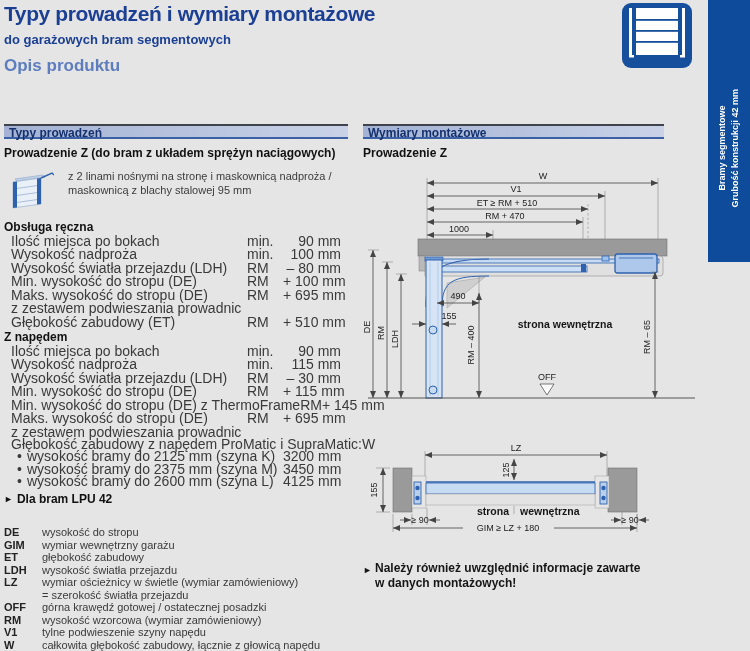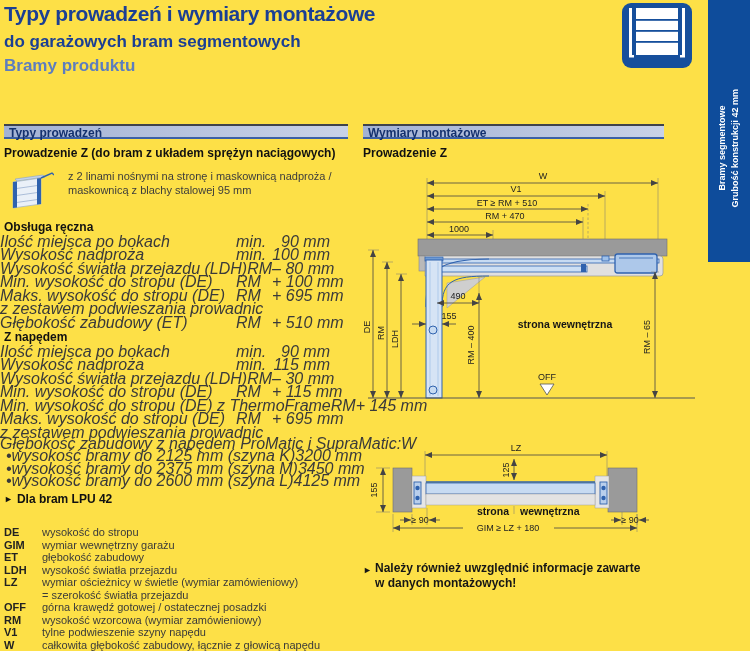--- a/index.html
+++ b/index.html
@@ -1,40 +1,40 @@
 <!DOCTYPE html>
 <html><head>
 <meta charset="utf-8">
 <style>
   html,body{margin:0;padding:0;}
   body{font-family:"Liberation Sans",sans-serif;background:#fff;}
-  .page{position:relative;width:750px;height:651px;background:#fde047;overflow:hidden;}
+  .page{position:relative;width:750px;height:651px;background:#e5e5e5;overflow:hidden;}
 
   
   .title{position:absolute;left:4px;top:2px;font-size:21px;font-weight:bold;color:#1b3f94;letter-spacing:-0.4px;}
-  .subtitle{position:absolute;left:4px;top:32px;font-size:17px;font-weight:bold;color:#1b3f94;}
+  .subtitle{position:absolute;left:4px;top:32px;font-size:13px;font-weight:bold;color:#1b3f94;}
   .section-title{position:absolute;left:4px;top:56px;font-size:17px;font-weight:bold;color:#5d7dbf;}
   .door-icon{position:absolute;left:622px;top:3px;}
 
   
   .side-tab{position:absolute;right:0;top:0;width:42px;height:262px;background:#0e4c9b;display:flex;align-items:center;justify-content:center;box-sizing:border-box;padding-top:34px;}
   .vtext{writing-mode:vertical-rl;transform:rotate(180deg);color:#fff;font-size:9px;font-weight:bold;line-height:1.45;text-align:center;}
   .vtext span{display:block;}
 
   
   .sec-bar{position:absolute;top:124px;height:15px;line-height:15px;border-top:2px solid #3f434c;border-bottom:2px solid #3c60a6;background:linear-gradient(to right,#a3b2d4,#c9d2e7);color:#14316e;font-size:12px;font-weight:bold;padding-left:5px;box-sizing:border-box;}
   .bar-left{left:4px;width:344px;}
   .bar-right{left:363px;width:301px;}
   .lead-title{position:absolute;top:146px;font-size:12px;font-weight:bold;color:#111;}
 
   
   .lead{position:absolute;left:8px;top:170px;display:flex;}
   .lead-lines{margin-left:14px;font-size:11px;color:#3c3c3c;line-height:13.5px;}
   .blk-title{position:absolute;left:4px;font-size:12px;font-weight:bold;color:#111;}
-  .tbl{position:absolute;left:0;width:330px;font-size:16px;color:#3a3a3a;font-style:italic;}
+  .tbl{position:absolute;left:11px;width:330px;font-size:14px;color:#3a3a3a;}
   .row{display:flex;line-height:13.45px;}
   .row .lbl{flex:1;white-space:nowrap;}
   .row .ref{width:36px;}
   .row .val{width:58px;text-align:right;white-space:nowrap;}
   .row .blt{width:16px;padding-left:6px;box-sizing:border-box;}
   .depth .row{line-height:12.3px;}
   .lpu{position:absolute;left:4px;top:492px;font-size:12px;font-weight:bold;color:#111;}
   .lpu .arr{font-size:9px;vertical-align:1px;margin-right:4px;}
   .legend{position:absolute;left:4px;top:526px;width:340px;font-size:11px;color:#3a3a3a;}
   .lrow{display:flex;line-height:12.5px;}
@@ -51,21 +51,21 @@
   .dt{font-size:9px;fill:#222;}
   .dtb{font-size:10.5px;font-weight:bold;fill:#161616;}
 </style>
 </head>
 <body>
 
 <div class="page">
 
   <div class="title">Typy prowadzeń i wymiary montażowe</div>
   <div class="subtitle">do garażowych bram segmentowych</div>
-  <div class="section-title">Bramy produktu</div>
+  <div class="section-title">Opis produktu</div>
 
   <svg class="door-icon" width="70" height="66" viewBox="0 0 70 66">
     <rect x="0" y="0" width="70" height="65" rx="9" fill="#164f9c"></rect>
     <rect x="7" y="5" width="56" height="47" fill="#ffffff"></rect>
     <rect x="10" y="5" width="4" height="47" fill="#164f9c"></rect>
     <rect x="56" y="5" width="4" height="47" fill="#164f9c"></rect>
     <rect x="14" y="16" width="42" height="1.8" fill="#164f9c"></rect>
     <rect x="14" y="27" width="42" height="1.8" fill="#164f9c"></rect>
     <rect x="14" y="38" width="42" height="1.8" fill="#164f9c"></rect>
     <rect x="7" y="52" width="5" height="2.5" fill="#ffffff"></rect>

